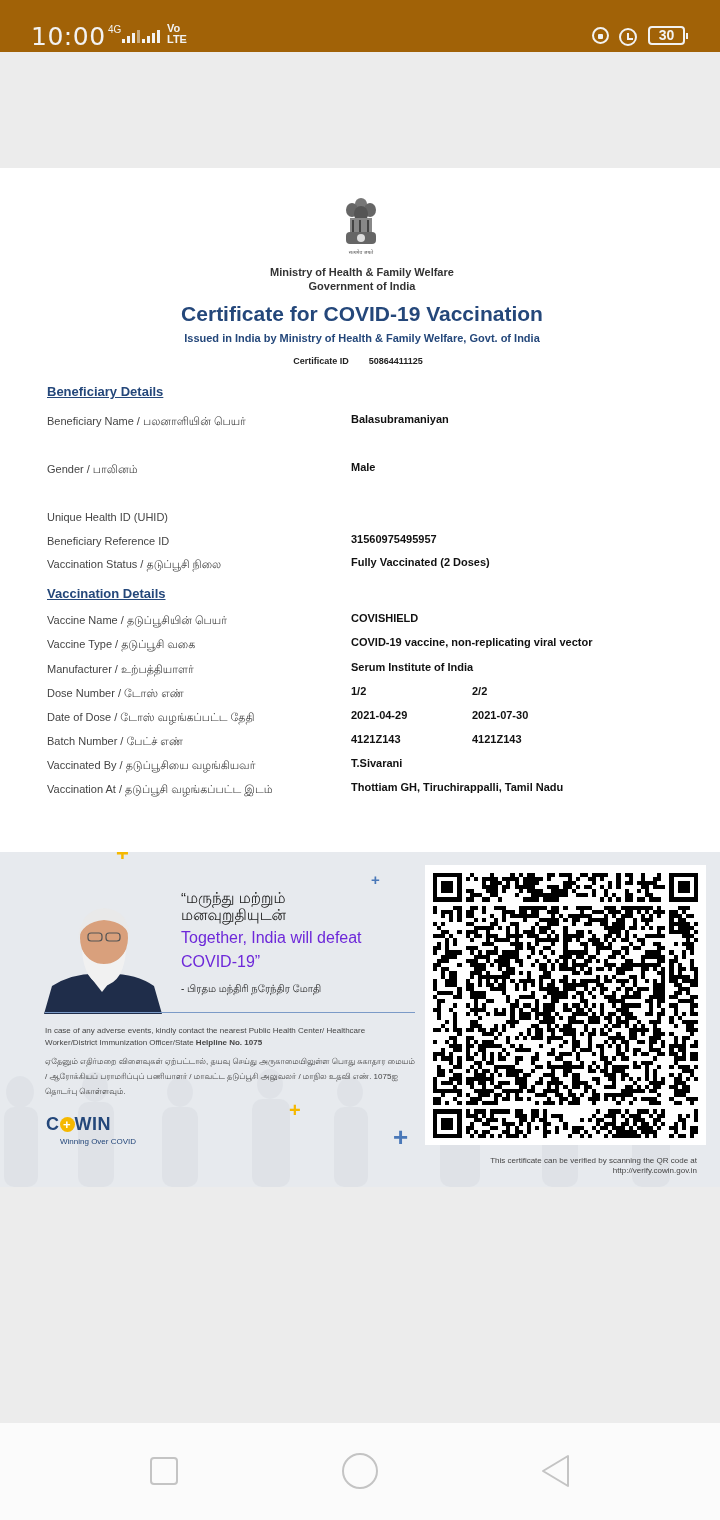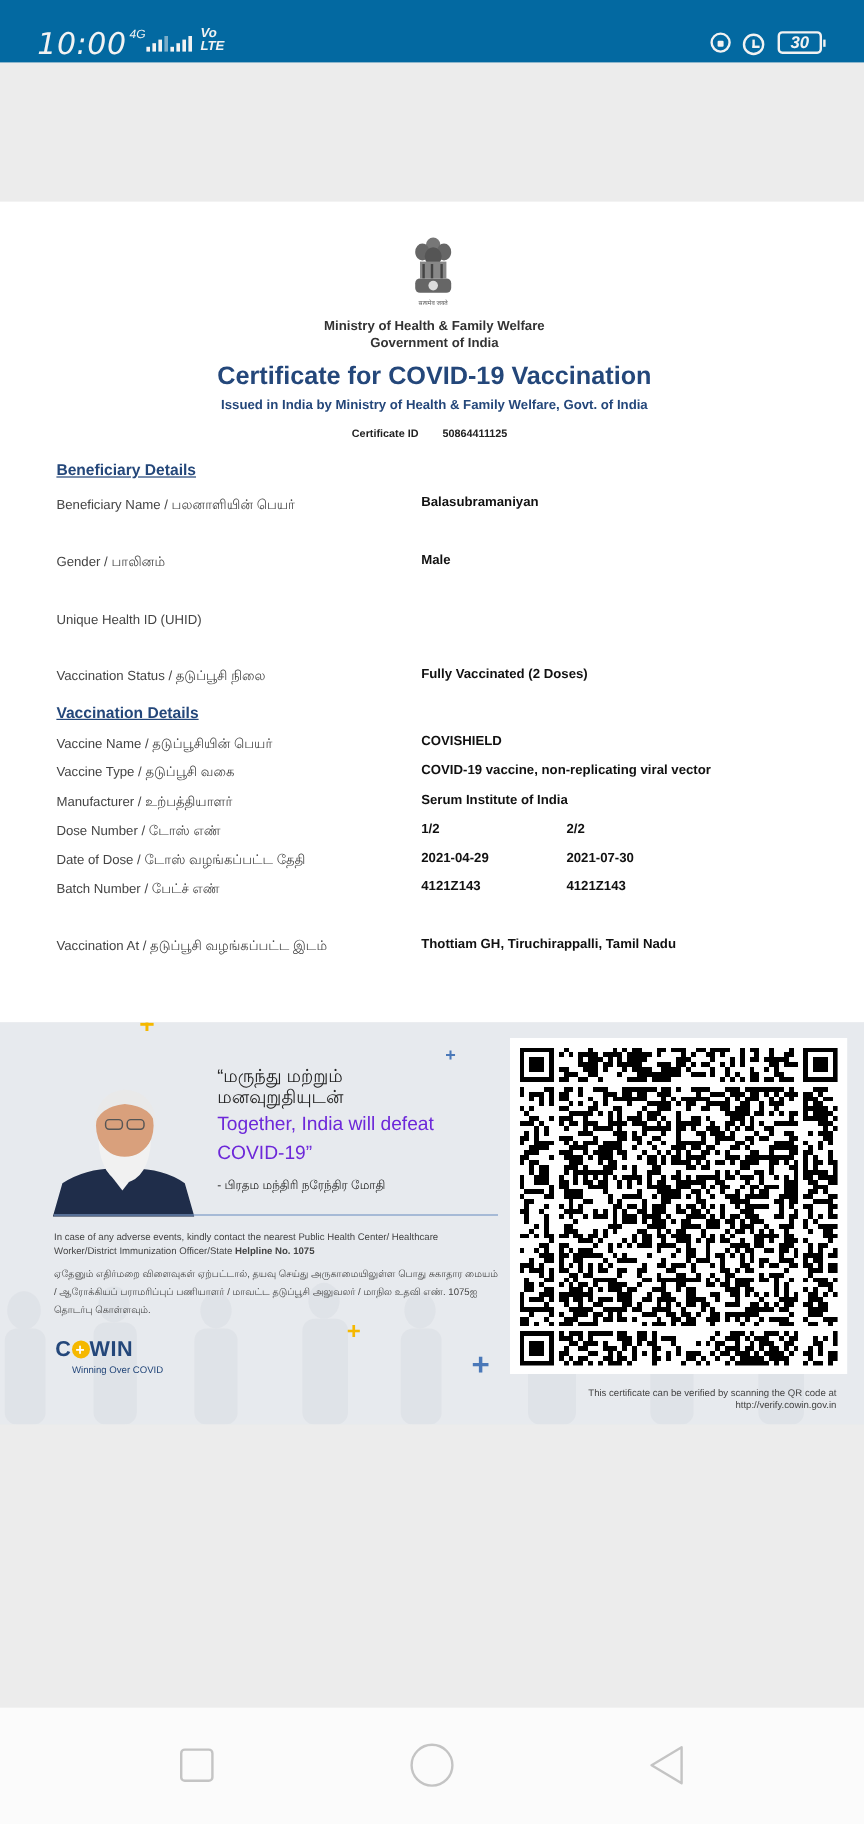--- a/index.html
+++ b/index.html
@@ -1,17 +1,17 @@
 <!DOCTYPE html>
 <html><head>
 <meta charset="utf-8">
 <style>
   html, body { margin:0; padding:0; }
   body { width:720px; height:1520px; position:relative; overflow:hidden; background:#ececec; font-family:"Liberation Sans", sans-serif; }
-  .statusbar { position:absolute; left:0; top:0; width:720px; height:52px; background:#0369a1; color:#f2f2f2;font-style:italic; }
+  .statusbar { position:absolute; left:0; top:0; width:720px; height:52px; background:#a16207; color:#f2f2f2; }
   .sb-time { position:absolute; left:31px; top:22px; font-size:25px; font-family:"DejaVu Sans", sans-serif; letter-spacing:0.5px; }
   .sb-net { position:absolute; left:108px; top:24px; font-size:10px; }
   .sb-bars { position:absolute; display:flex; align-items:flex-end; gap:2px; }
   .sb-bars span { display:block; width:3px; background:#f2f2f2; }
   .sb-volte { position:absolute; left:167px; top:23px; font-size:11px; font-weight:bold; line-height:11px; }
   .sb-lock { position:absolute; left:592px; top:27px; width:17px; height:17px; border:2px solid #f2f2f2; border-radius:50%; box-sizing:border-box; }
   .sb-lock::after { content:""; position:absolute; left:4px; top:5px; width:5px; height:5px; background:#f2f2f2; border-radius:1px; }
   .sb-alarm { position:absolute; left:619px; top:28px; width:18px; height:18px; border:2px solid #f2f2f2; border-radius:50%; box-sizing:border-box; }
   .sb-alarm::after { content:""; position:absolute; left:6px; top:3px; width:4px; height:5px; border-left:2px solid #f2f2f2; border-bottom:2px solid #f2f2f2; }
   .sb-batt { position:absolute; left:648px; top:26px; width:37px; height:19px; border:2px solid #f2f2f2; border-radius:4px; box-sizing:border-box; font-size:14px; font-weight:bold; text-align:center; line-height:15px; }
@@ -106,20 +106,24 @@
       <span class="val">Balasubramaniyan</span>
     </div>
   <div class="row" style="top:295px;">
       <span class="lbl">Gender / பாலினம்</span>
       <span class="val">Male</span>
     </div>
   <div class="row" style="top:343px;">
       <span class="lbl">Unique Health ID (UHID)</span>
       <span class="val"></span>
     </div>
+  <div class="row" style="top:367px;">
+      <span class="lbl">Beneficiary Reference ID</span>
+      <span class="val">31560975495957</span>
+    </div>
   <div class="row" style="top:390px;">
       <span class="lbl">Vaccination Status / தடுப்பூசி நிலை</span>
       <span class="val">Fully Vaccinated (2 Doses)</span>
     </div>
 
   <div class="sec-title" style="top:418px;">Vaccination Details</div>
   <div class="row" style="top:446px;">
       <span class="lbl">Vaccine Name / தடுப்பூசியின் பெயர்</span>
       <span class="val">COVISHIELD</span>
     </div>
@@ -138,20 +142,24 @@
     </div>
   <div class="row" style="top:543px;">
       <span class="lbl">Date of Dose /  டோஸ் வழங்கப்பட்ட தேதி</span>
       <span class="val">2021-04-29</span>
       <span class="val2">2021-07-30</span>
     </div>
   <div class="row" style="top:567px;">
       <span class="lbl">Batch Number /  பேட்ச் எண்</span>
       <span class="val">4121Z143</span>
       <span class="val2">4121Z143</span>
+    </div>
+  <div class="row" style="top:591px;">
+      <span class="lbl">Vaccinated By /  தடுப்பூசியை வழங்கியவர்</span>
+      <span class="val">T.Sivarani</span>
     </div>
   <div class="row" style="top:615px;">
       <span class="lbl">Vaccination At /  தடுப்பூசி வழங்கப்பட்ட இடம்</span>
       <span class="val">Thottiam GH, Tiruchirappalli, Tamil Nadu</span>
     </div>
 </div>
 
 <div class="banner">
   <svg class="silhouettes" viewBox="0 0 720 125" preserveAspectRatio="none">
     <g fill="#d8dce2">

